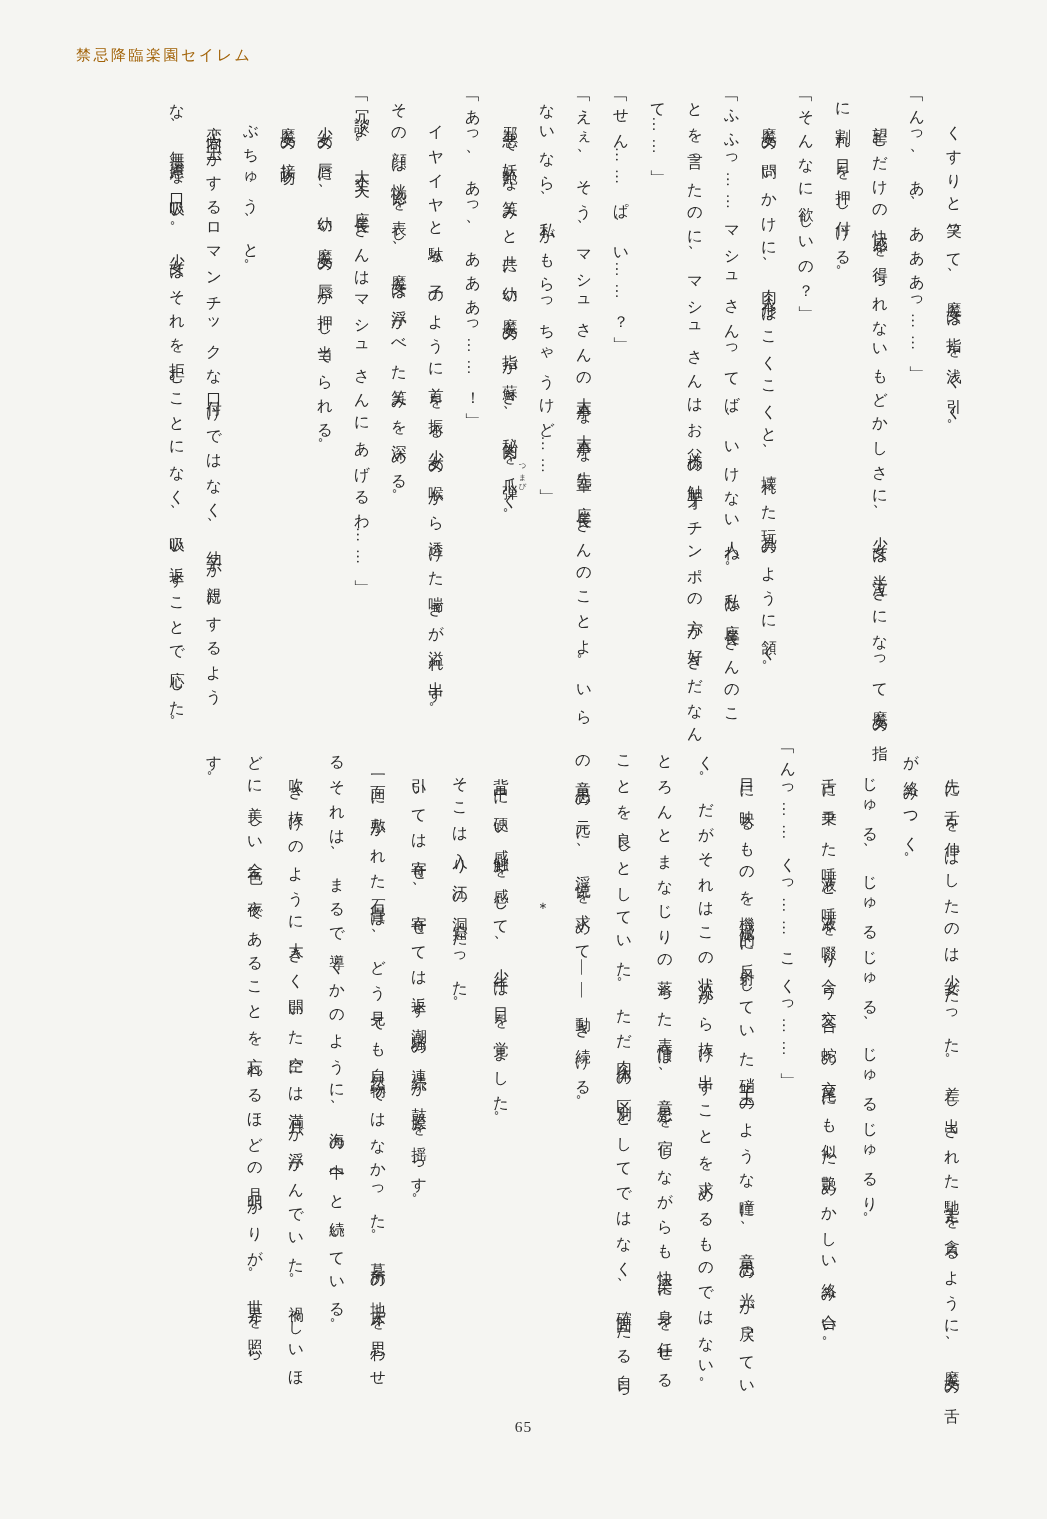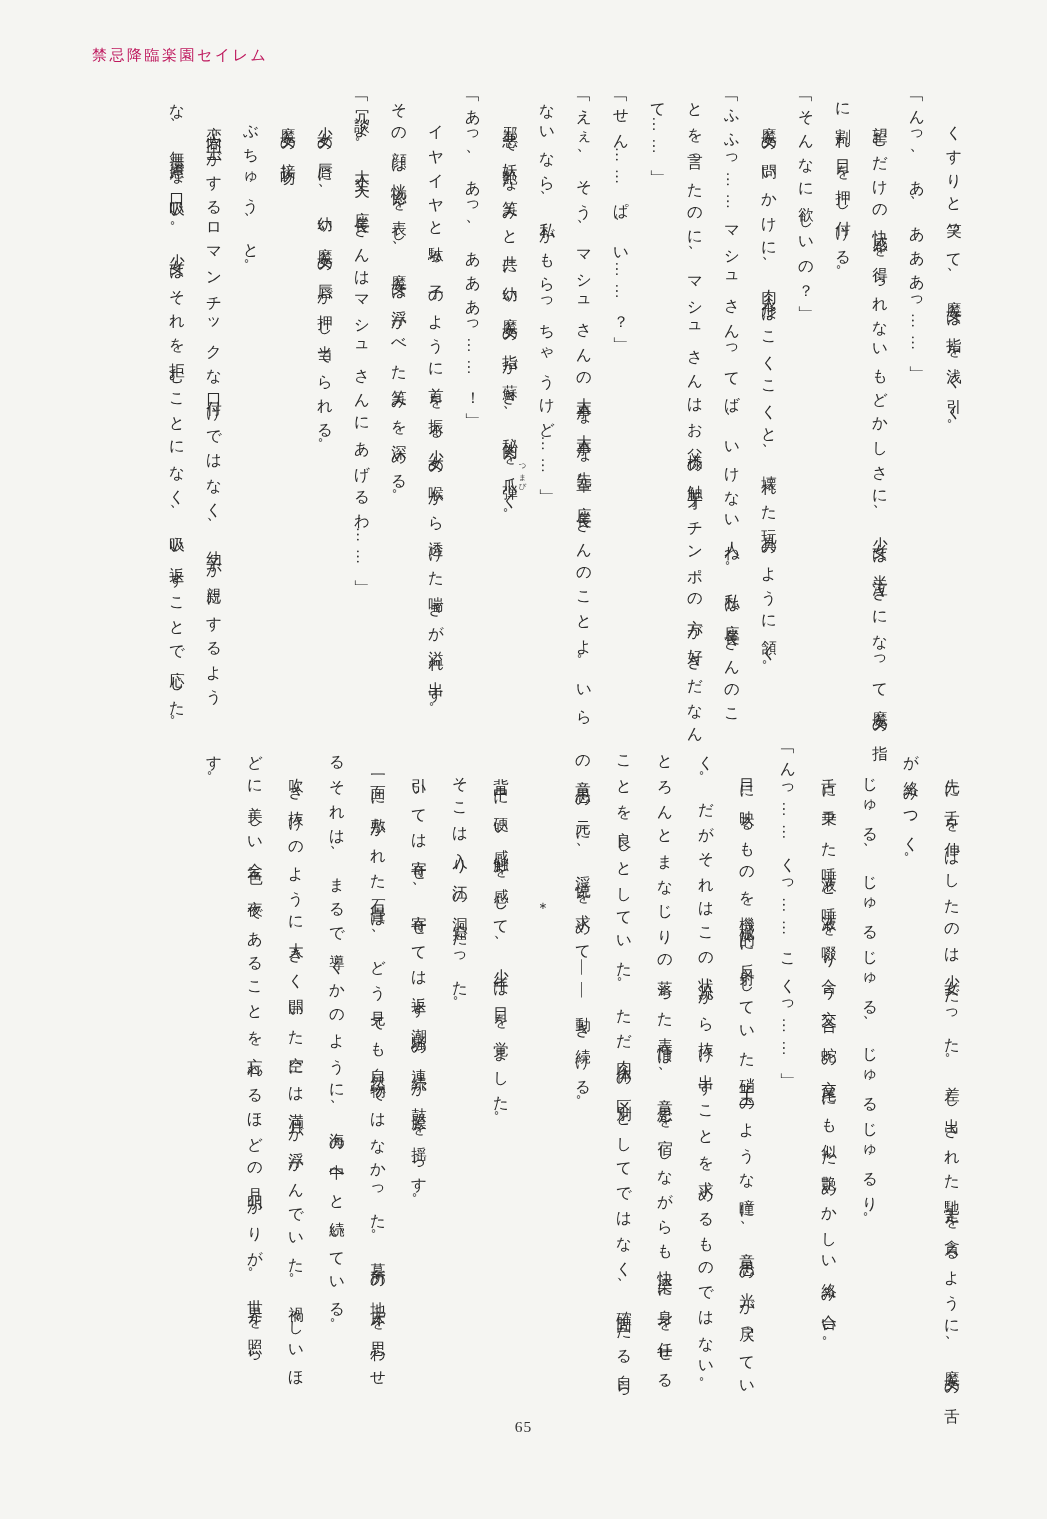--- a/index.html
+++ b/index.html
@@ -11,25 +11,25 @@
     position: relative;
     width: 1047px;
     height: 1519px;
     background: #f5f5f2;
     font-family: "Liberation Serif", "DejaVu Serif", serif;
     color: #2d2d2d;
     overflow: hidden;
   }
   .running-head {
     position: absolute;
-    left: 92px;
+    left: 76px;
     top: 46px;
     font-size: 15px;
     letter-spacing: 2.5px;
-    color: #be185d;
+    color: #a16207;
   }
   .tblock {
     position: absolute;
     right: 74px;
     writing-mode: vertical-rl;
     text-orientation: mixed;
     font-size: 15.5px;
     color: #2b2b2b;
     text-align: start;
   }

